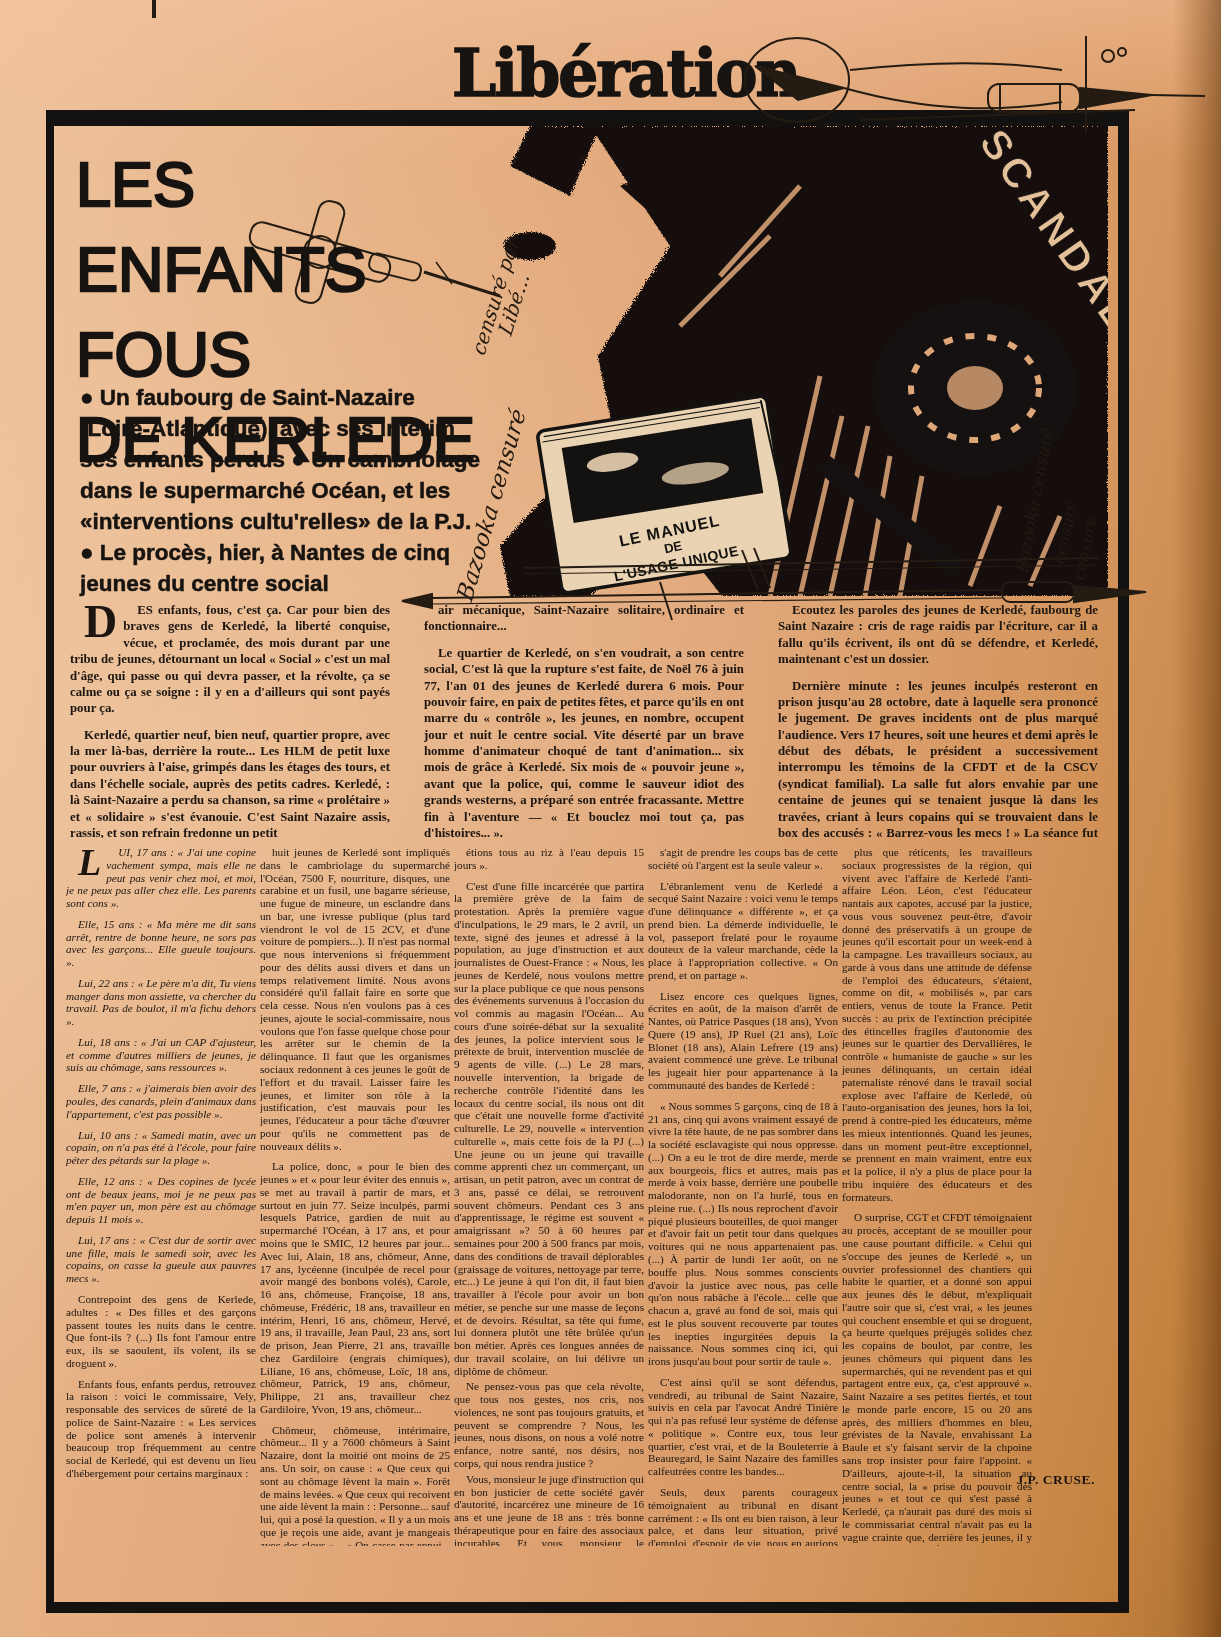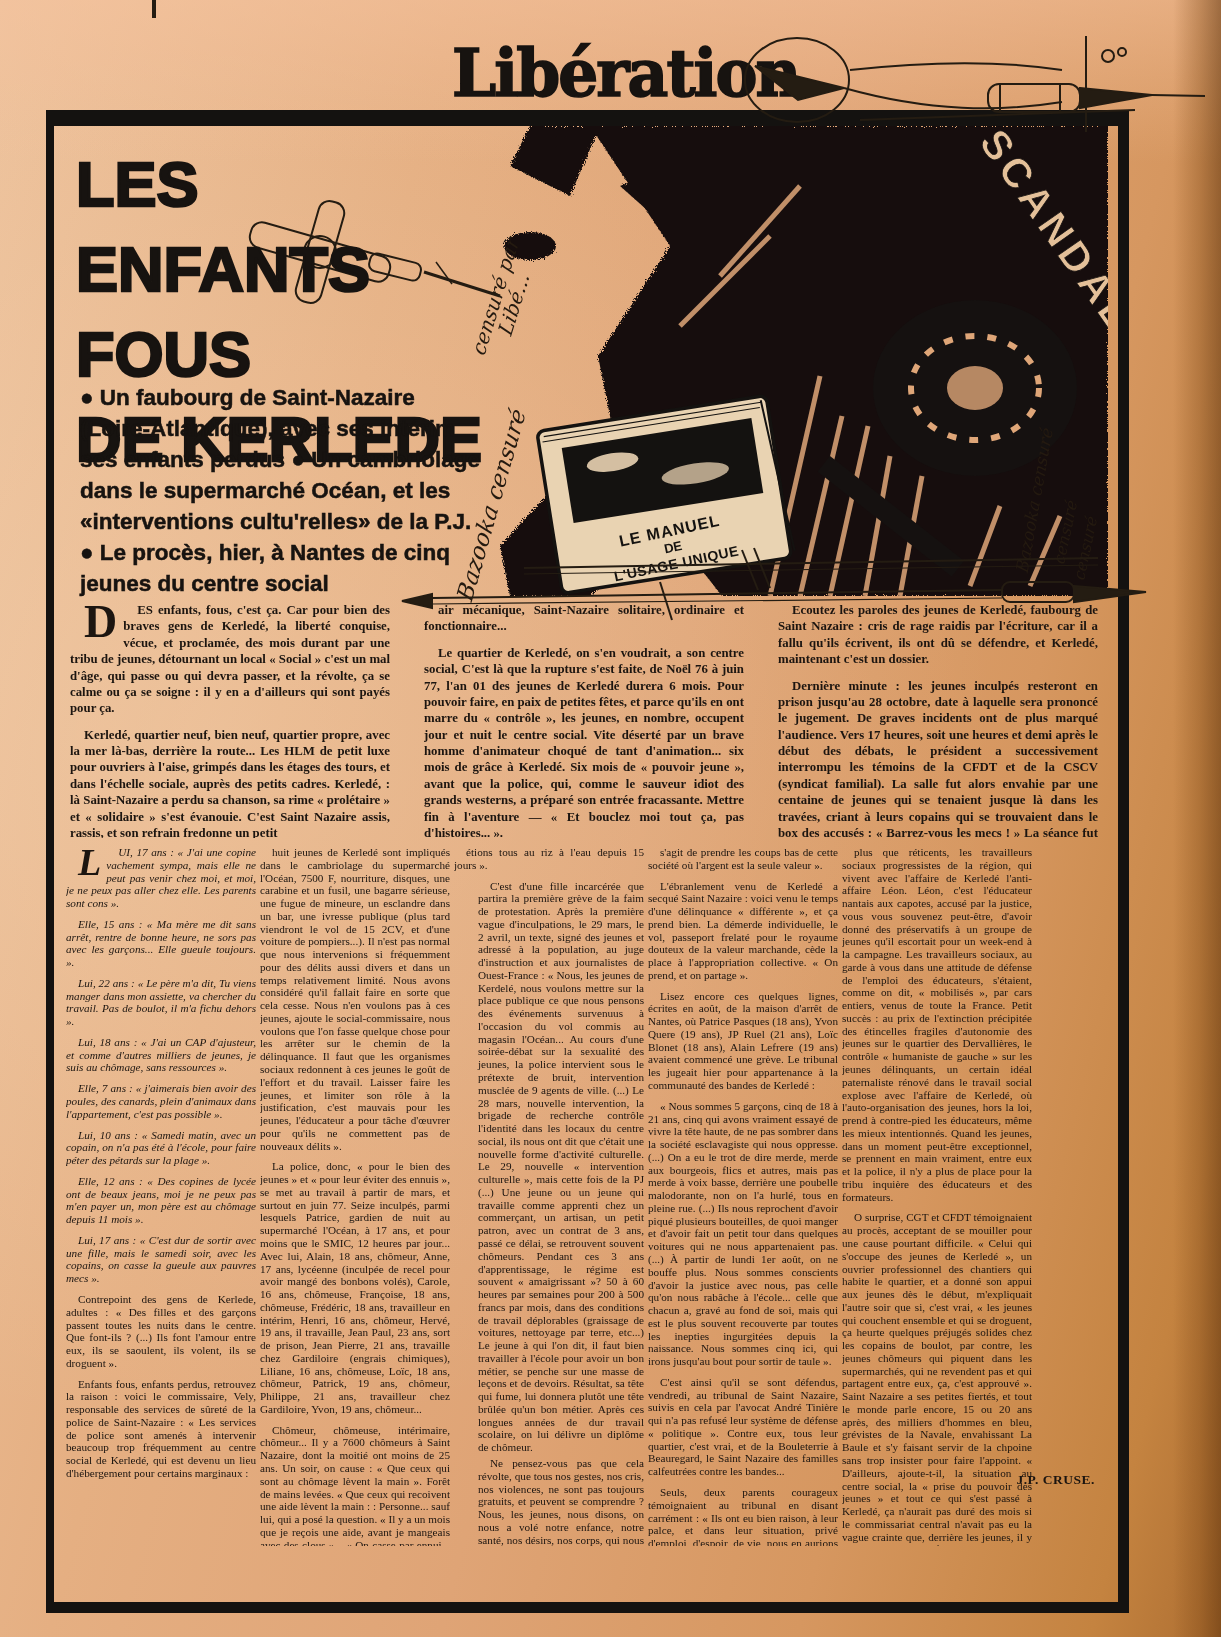--- a/index.html
+++ b/index.html
@@ -10,41 +10,41 @@
     background:linear-gradient(180deg,rgba(247,196,160,.5),rgba(247,196,160,0) 10%),
                radial-gradient(ellipse at 18% 45%,rgba(255,236,210,.25),rgba(255,236,210,0) 55%);}
   .edge-band{position:absolute;top:0;right:0;width:48px;height:100%;
     background:linear-gradient(90deg,rgba(140,85,30,0) 0%,rgba(125,72,22,.35) 55%,rgba(96,52,12,.55) 100%);}
   .reg-tick{position:absolute;left:152px;top:0;width:4px;height:18px;background:#241c12;}
   .masthead{position:absolute;left:452px;top:36px;font-family:"DejaVu Serif",serif;font-weight:bold;
     font-size:63px;letter-spacing:-2px;color:#171310;-webkit-text-stroke:1.6px #171310;transform:scaleY(1.04);}
   .frame{position:absolute;left:46px;top:110px;width:1064px;height:1476px;
     border-top:16px solid #141210;border-left:8px solid #141210;border-right:11px solid #141210;border-bottom:11px solid #141210;}
   .headline{position:absolute;left:76px;top:142px;width:420px;font-family:"Liberation Sans",sans-serif;
-    font-weight:bold;font-size:63px;line-height:85px;color:#171310;-webkit-text-stroke:2.6px #171310;letter-spacing:0;}
+    font-weight:normal;font-size:63px;line-height:85px;color:#171310;-webkit-text-stroke:2.6px #171310;letter-spacing:0;}
   .standfirst{position:absolute;left:80px;top:382px;width:440px;font-family:"Liberation Sans",sans-serif;
     font-weight:bold;font-size:22.5px;line-height:31px;color:#171310;-webkit-text-stroke:.5px #171310;}
   .standfirst p{margin:0;}
   .photo{position:absolute;left:470px;top:126px;width:638px;height:470px;}
   .hw{position:absolute;font-family:"DejaVu Serif",serif;font-style:italic;color:#241a10;
     white-space:nowrap;text-align:center;line-height:1.02;}
   .hw span{display:block;}
   .hw1{left:462px;top:230px;font-size:20px;transform:translate(-50%,-50%) rotate(-73deg) skewX(-6deg);transform-origin:center;}
   .hw1{left:505px;top:300px;}
   .hw2{left:492px;top:505px;font-size:23px;transform:translate(-50%,-50%) rotate(-74deg) skewX(-6deg);}
   .hw3{left:1035px;top:500px;font-size:17px;transform:translate(-50%,-50%) rotate(-80deg) skewX(-5deg);}
   .hw4{left:1066px;top:532px;font-size:16px;transform:translate(-50%,-50%) rotate(-78deg) skewX(-5deg);}
   .hw5{left:1086px;top:548px;font-size:16px;transform:translate(-50%,-50%) rotate(-78deg) skewX(-5deg);}
   .intro{position:absolute;left:70px;top:602px;width:1028px;height:236px;display:flex;gap:34px;overflow:hidden;}
   .intro .col{width:331px;font-weight:bold;font-size:12.8px;line-height:1.28;text-align:justify;overflow:hidden;}
   .intro .col p{margin:0 0 10px 0;text-indent:14px;}
   .bodytext{position:absolute;left:66px;top:846px;width:1032px;height:700px;display:flex;gap:4px;overflow:hidden;}
   .bodytext .col{width:190px;font-size:11.2px;line-height:1.14;text-align:justify;overflow:hidden;}
   .bodytext .col p{margin:0 0 8px 0;text-indent:12px;}
-  .bodytext .col p.tight{margin-bottom:3px;margin-left:24px;}
+  .bodytext .col p.tight{margin-bottom:3px;}
   p.it{font-style:italic;}
   p.dc{text-indent:0;}
   .intro p.dc::first-letter{float:left;font-size:46px;line-height:34px;padding:3px 6px 0 0;font-weight:bold;}
   .bodytext p.dc::first-letter{float:left;font-size:38px;line-height:29px;padding:2px 5px 0 0;font-weight:bold;}
   .sig{position:absolute;left:880px;top:1472px;width:215px;text-align:right;font-weight:bold;font-size:13.5px;letter-spacing:.5px;}
   .doodles{position:absolute;left:0;top:0;pointer-events:none;}
 </style>
 </head>
 <body>
 

